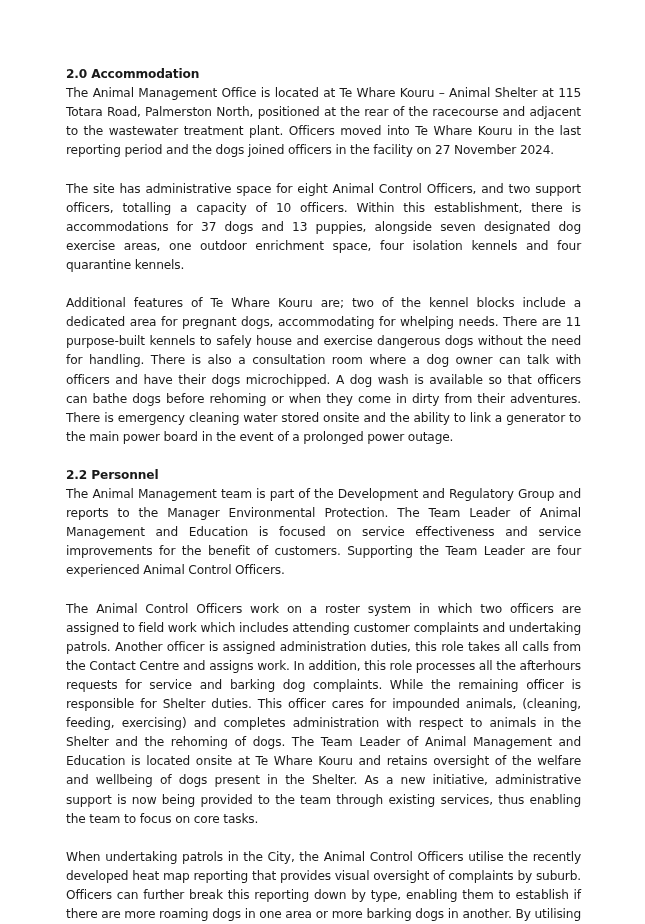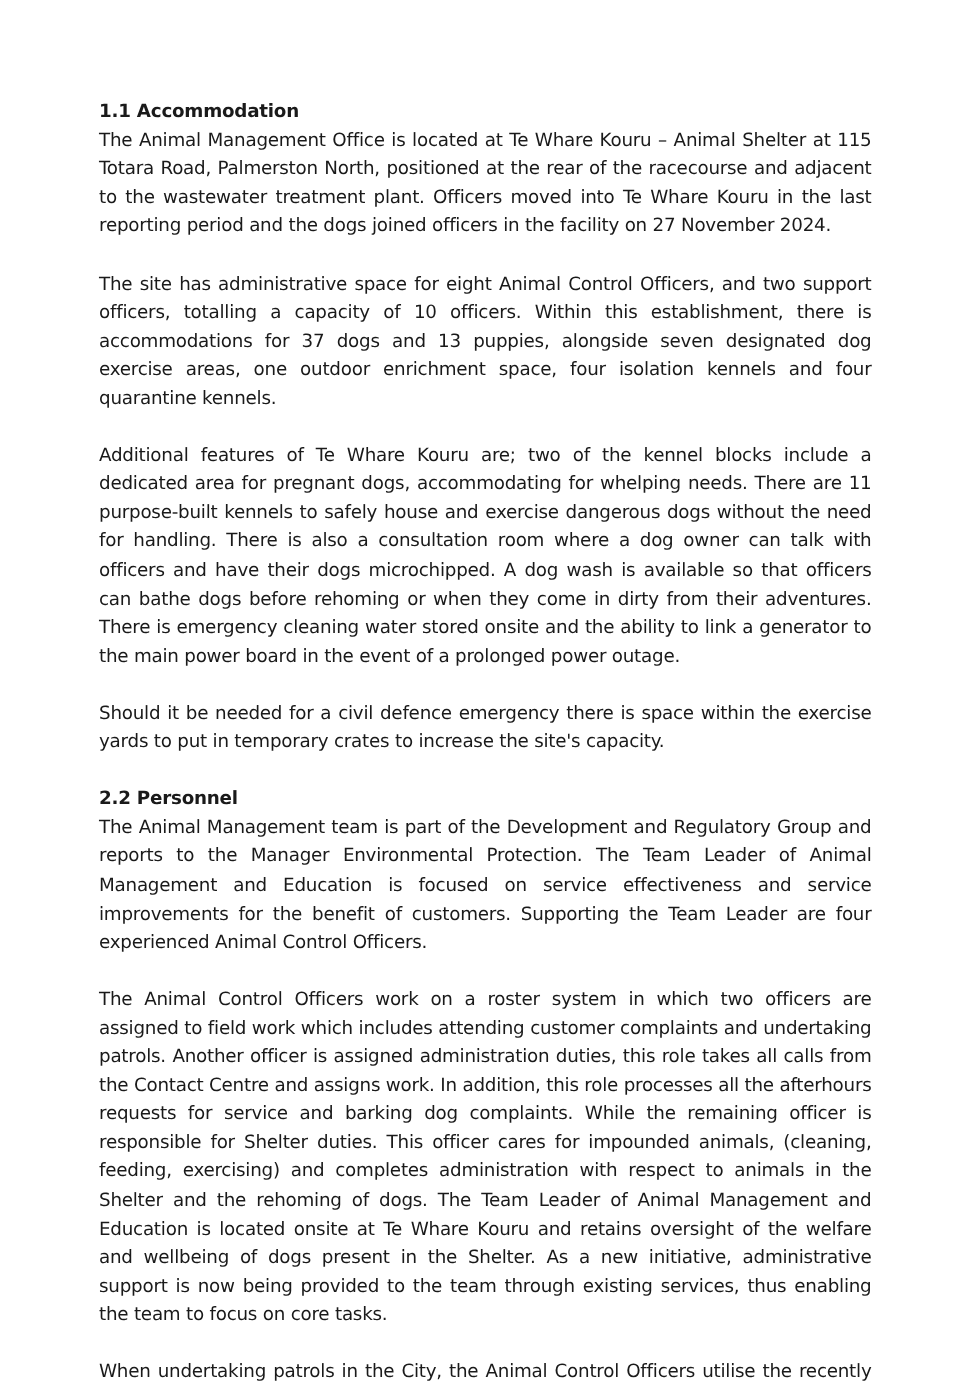--- a/index.html
+++ b/index.html
@@ -25,25 +25,24 @@
     }
     .section p.last { margin-bottom: 0; }
     .section { margin-bottom: 0; }
     .section + .section { margin-top: 0; }
   </style>
 </head>
 <body>
 
 <div class="page">
   <div class="section">
-    <div class="heading">1.1 Accommodation</div>
+    <div class="heading">2.0 Accommodation</div>
     <p>The Animal Management Office is located at Te Whare Kouru – Animal Shelter at 115 Totara Road, Palmerston North, positioned at the rear of the racecourse and adjacent to the wastewater treatment plant. Officers moved into Te Whare Kouru in the last reporting period and the dogs joined officers in the facility on 27 November 2024.</p>
     <p>The site has administrative space for eight Animal Control Officers, and two support officers, totalling a capacity of 10 officers. Within this establishment, there is accommodations for 37 dogs and 13 puppies, alongside seven designated dog exercise areas, one outdoor enrichment space, four isolation kennels and four quarantine kennels.</p>
     <p>Additional features of Te Whare Kouru are; two of the kennel blocks include a dedicated area for pregnant dogs, accommodating for whelping needs. There are 11 purpose-built kennels to safely house and exercise dangerous dogs without the need for handling. There is also a consultation room where a dog owner can talk with officers and have their dogs microchipped. A dog wash is available so that officers can bathe dogs before rehoming or when they come in dirty from their adventures. There is emergency cleaning water stored onsite and the ability to link a generator to the main power board in the event of a prolonged power outage.</p>
-    <p>Should it be needed for a civil defence emergency there is space within the exercise yards to put in temporary crates to increase the site's capacity.</p>
   </div>
   <div class="section">
     <div class="heading">2.2 Personnel</div>
     <p>The Animal Management team is part of the Development and Regulatory Group and reports to the Manager Environmental Protection. The Team Leader of Animal Management and Education is focused on service effectiveness and service improvements for the benefit of customers. Supporting the Team Leader are four experienced Animal Control Officers.</p>
     <p>The Animal Control Officers work on a roster system in which two officers are assigned to field work which includes attending customer complaints and undertaking patrols. Another officer is assigned administration duties, this role takes all calls from the Contact Centre and assigns work. In addition, this role processes all the afterhours requests for service and barking dog complaints. While the remaining officer is responsible for Shelter duties. This officer cares for impounded animals, (cleaning, feeding, exercising) and completes administration with respect to animals in the Shelter and the rehoming of dogs. The Team Leader of Animal Management and Education is located onsite at Te Whare Kouru and retains oversight of the welfare and wellbeing of dogs present in the Shelter. As a new initiative, administrative support is now being provided to the team through existing services, thus enabling the team to focus on core tasks.</p>
     <p class="last">When undertaking patrols in the City, the Animal Control Officers utilise the recently developed heat map reporting that provides visual oversight of complaints by suburb. Officers can further break this reporting down by type, enabling them to establish if there are more roaming dogs in one area or more barking dogs in another. By utilising this data lead approach, the team can direct efforts to the appropriate neighbourhoods, improving both efficiency and the team’s visibility in the community,</p>
   </div>
 </div>
 
 </body></html>

